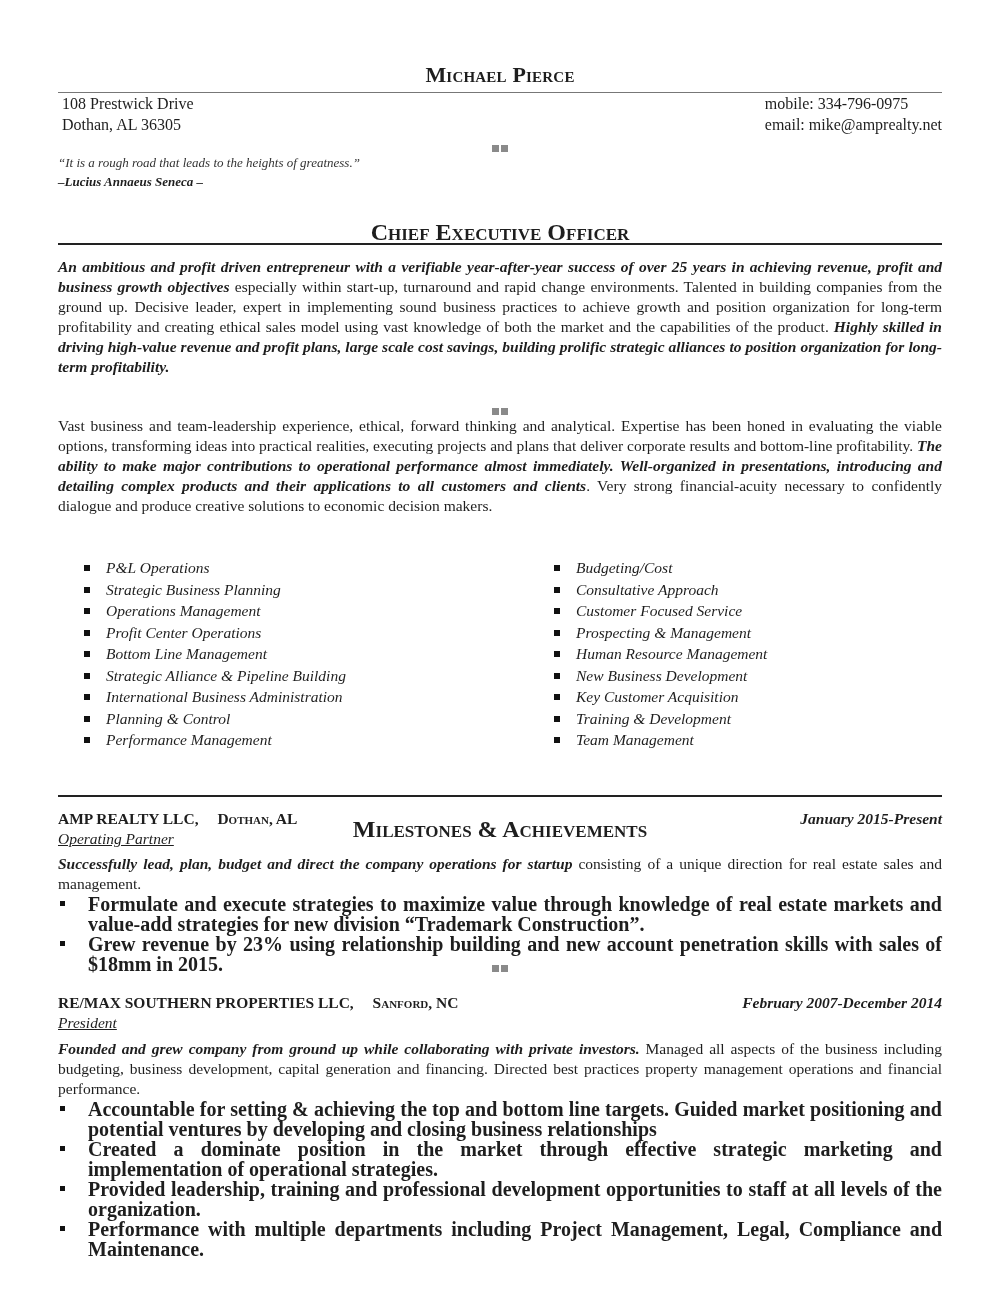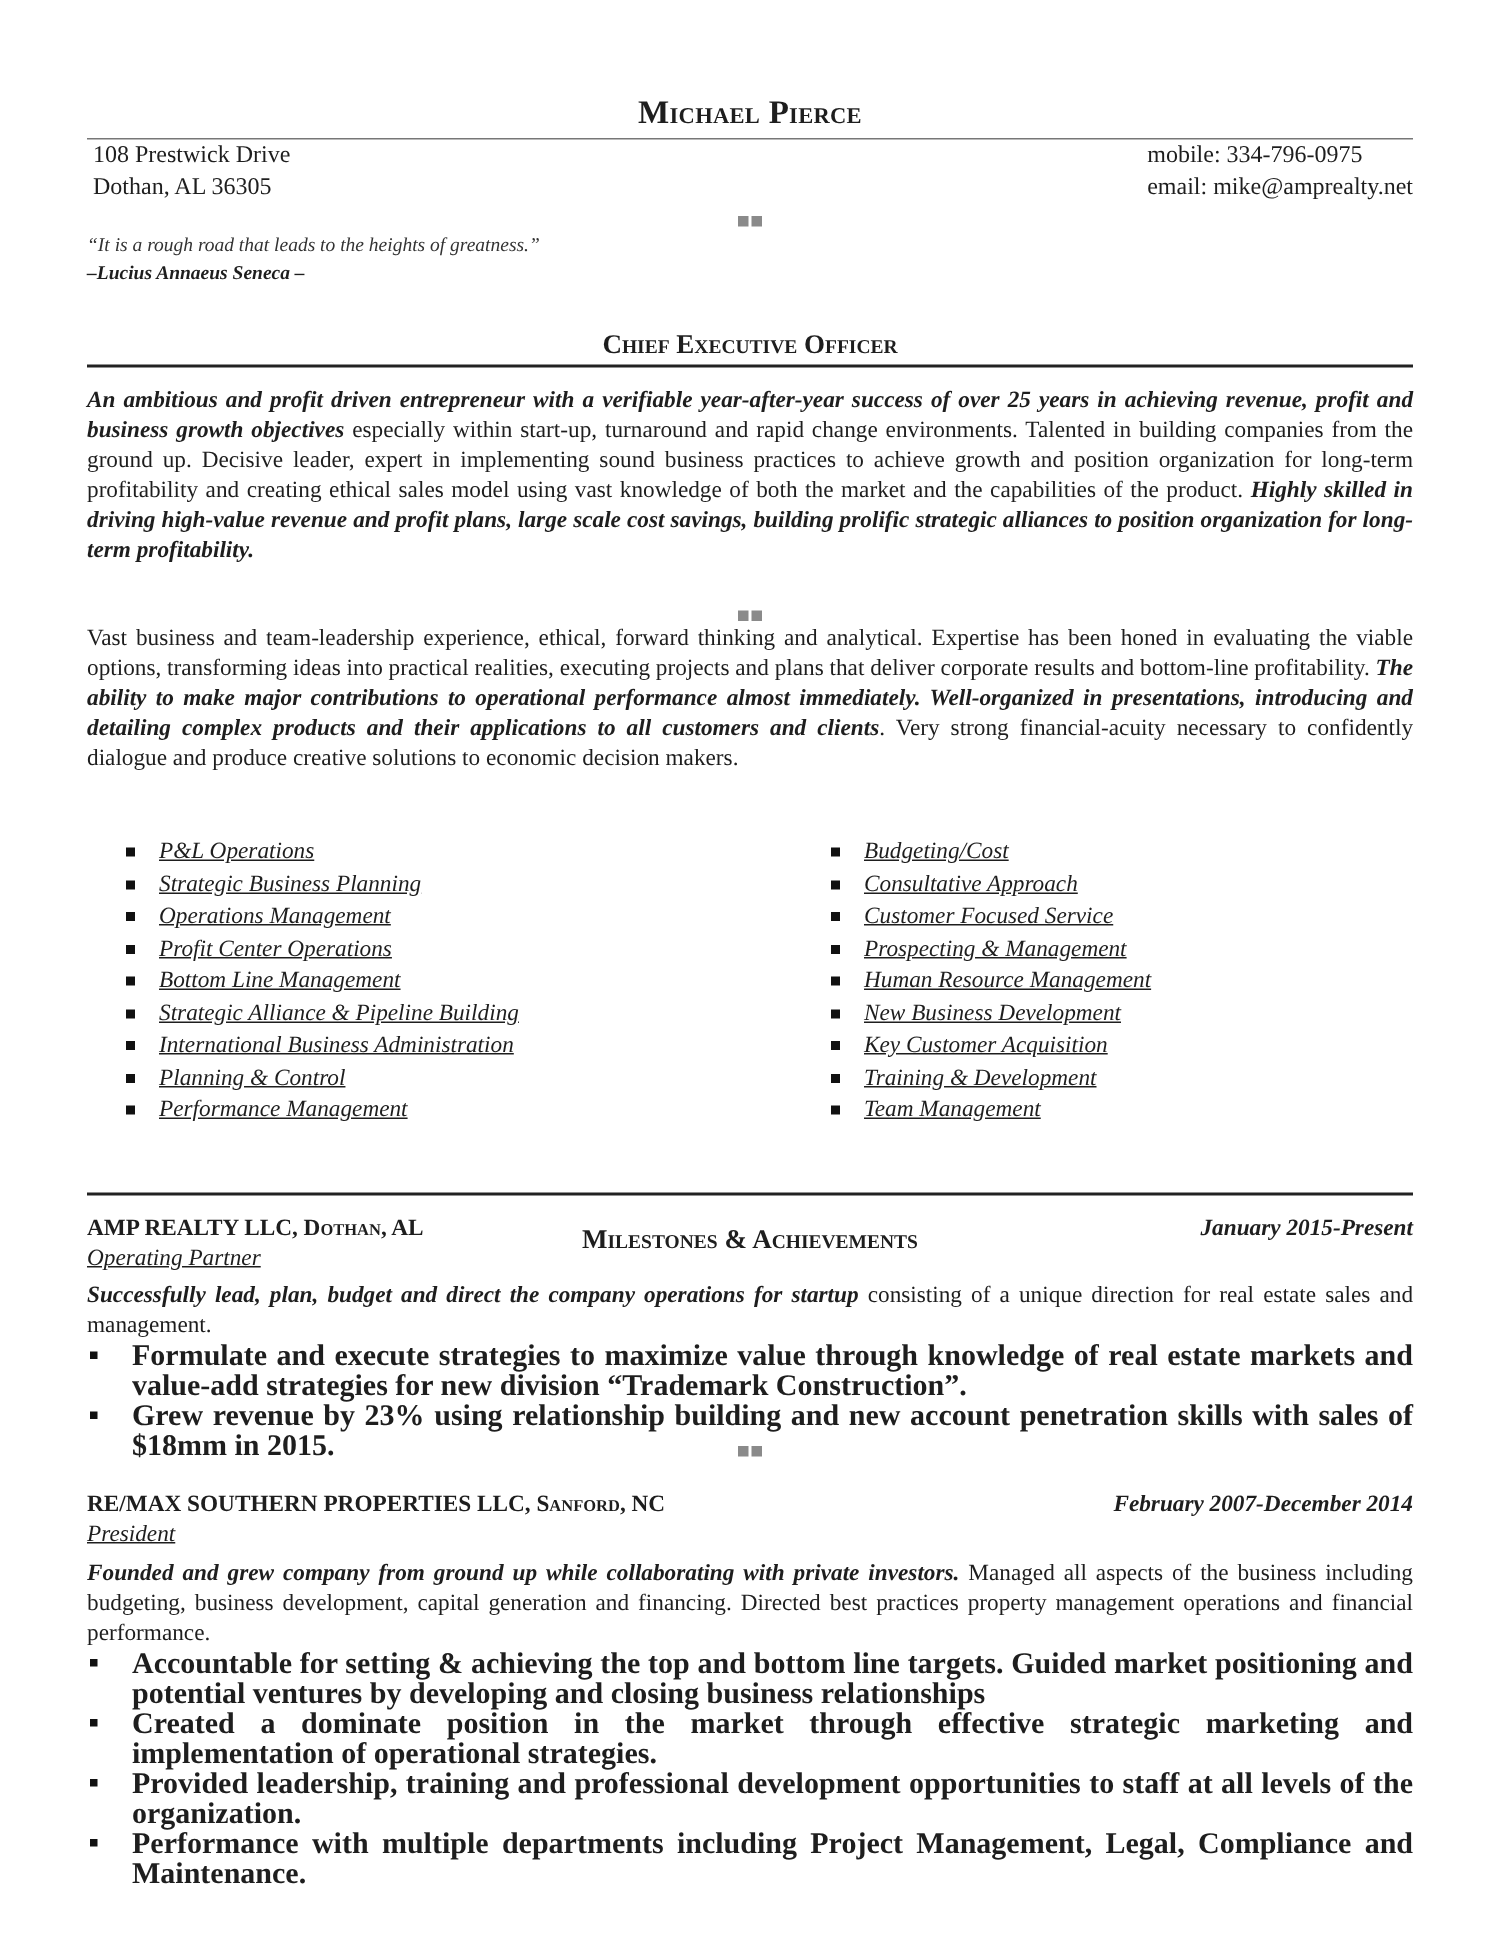--- a/index.html
+++ b/index.html
@@ -16,36 +16,36 @@
   .name-rule { position: absolute; top: 92px; left: 0; width: 884px; height: 0; border-top: 1.5px solid #777; }
   .contact-left, .contact-right { position: absolute; top: 93px; font-size: 16px; line-height: 21px; }
   .contact-left { left: 4px; }
   .contact-right { right: 0; text-align: left; }
   .divider { position: absolute; left: 0; width: 884px; text-align: center; height: 8px; }
   .divider span { display: inline-block; width: 7px; height: 7px; background: #8a8a8a; margin: 0 1px; }
   .quote { position: absolute; top: 153px; left: 0; width: 884px; text-align: left; font-style: italic; font-size: 13px; line-height: 19px; color: #333; }
   .quote .author { font-weight: bold; color: #1e1e1e; }
   .section-title {
     position: absolute; left: 0; width: 884px; text-align: center;
-    font-size: 18px; font-weight: bold; font-variant: small-caps;
+    font-size: 24px; font-weight: bold; font-variant: small-caps;
   }
   .section-rule { position: absolute; left: 0; width: 884px; border-top: 2px solid #222; }
   .para {
     position: absolute; left: 0; width: 884px; font-size: 15.5px; line-height: 20px;
     text-align: justify;
   }
   .bi { font-weight: bold; font-style: italic; }
   .skills { position: absolute; top: 557px; left: 22px; width: 860px; }
   .skill-col { position: absolute; top: 0; }
-  .skill-col ul { list-style: none; margin: 0; padding: 0; text-decoration: underline; }
+  .skill-col ul { list-style: none; margin: 0; padding: 0; }
   .skill-col li { font-style: italic; font-size: 15.5px; line-height: 21.5px; position: relative; padding-left: 26px; }
   .skill-col li::before { content: ""; position: absolute; left: 4px; top: 8px; width: 6px; height: 6px; background: #111; }
   .job-head { position: absolute; left: 0; width: 884px; font-size: 15.5px; line-height: 20px; }
   .job-company { font-weight: bold; }
-  .job-company .loc { font-variant: small-caps; }
+  .job-company .loc { font-variant: small-caps; margin-left: 15px; }
   .job-dates { position: absolute; right: 0; top: 0; font-weight: bold; font-style: italic; }
   .job-title { font-style: italic; text-decoration: underline; }
   .job-bullets { position: absolute; left: 0; width: 884px; margin: 0; padding: 0; list-style: none; }
   .job-bullets li { position: relative; padding-left: 30px; font-size: 20px; line-height: 20px; text-align: justify; font-weight: bold; }
   .job-bullets li::before { content: ""; position: absolute; left: 2px; top: 7px; width: 5px; height: 5px; background: #111; }
 </style>
 </head>
 <body>
 
 <div class="page">

